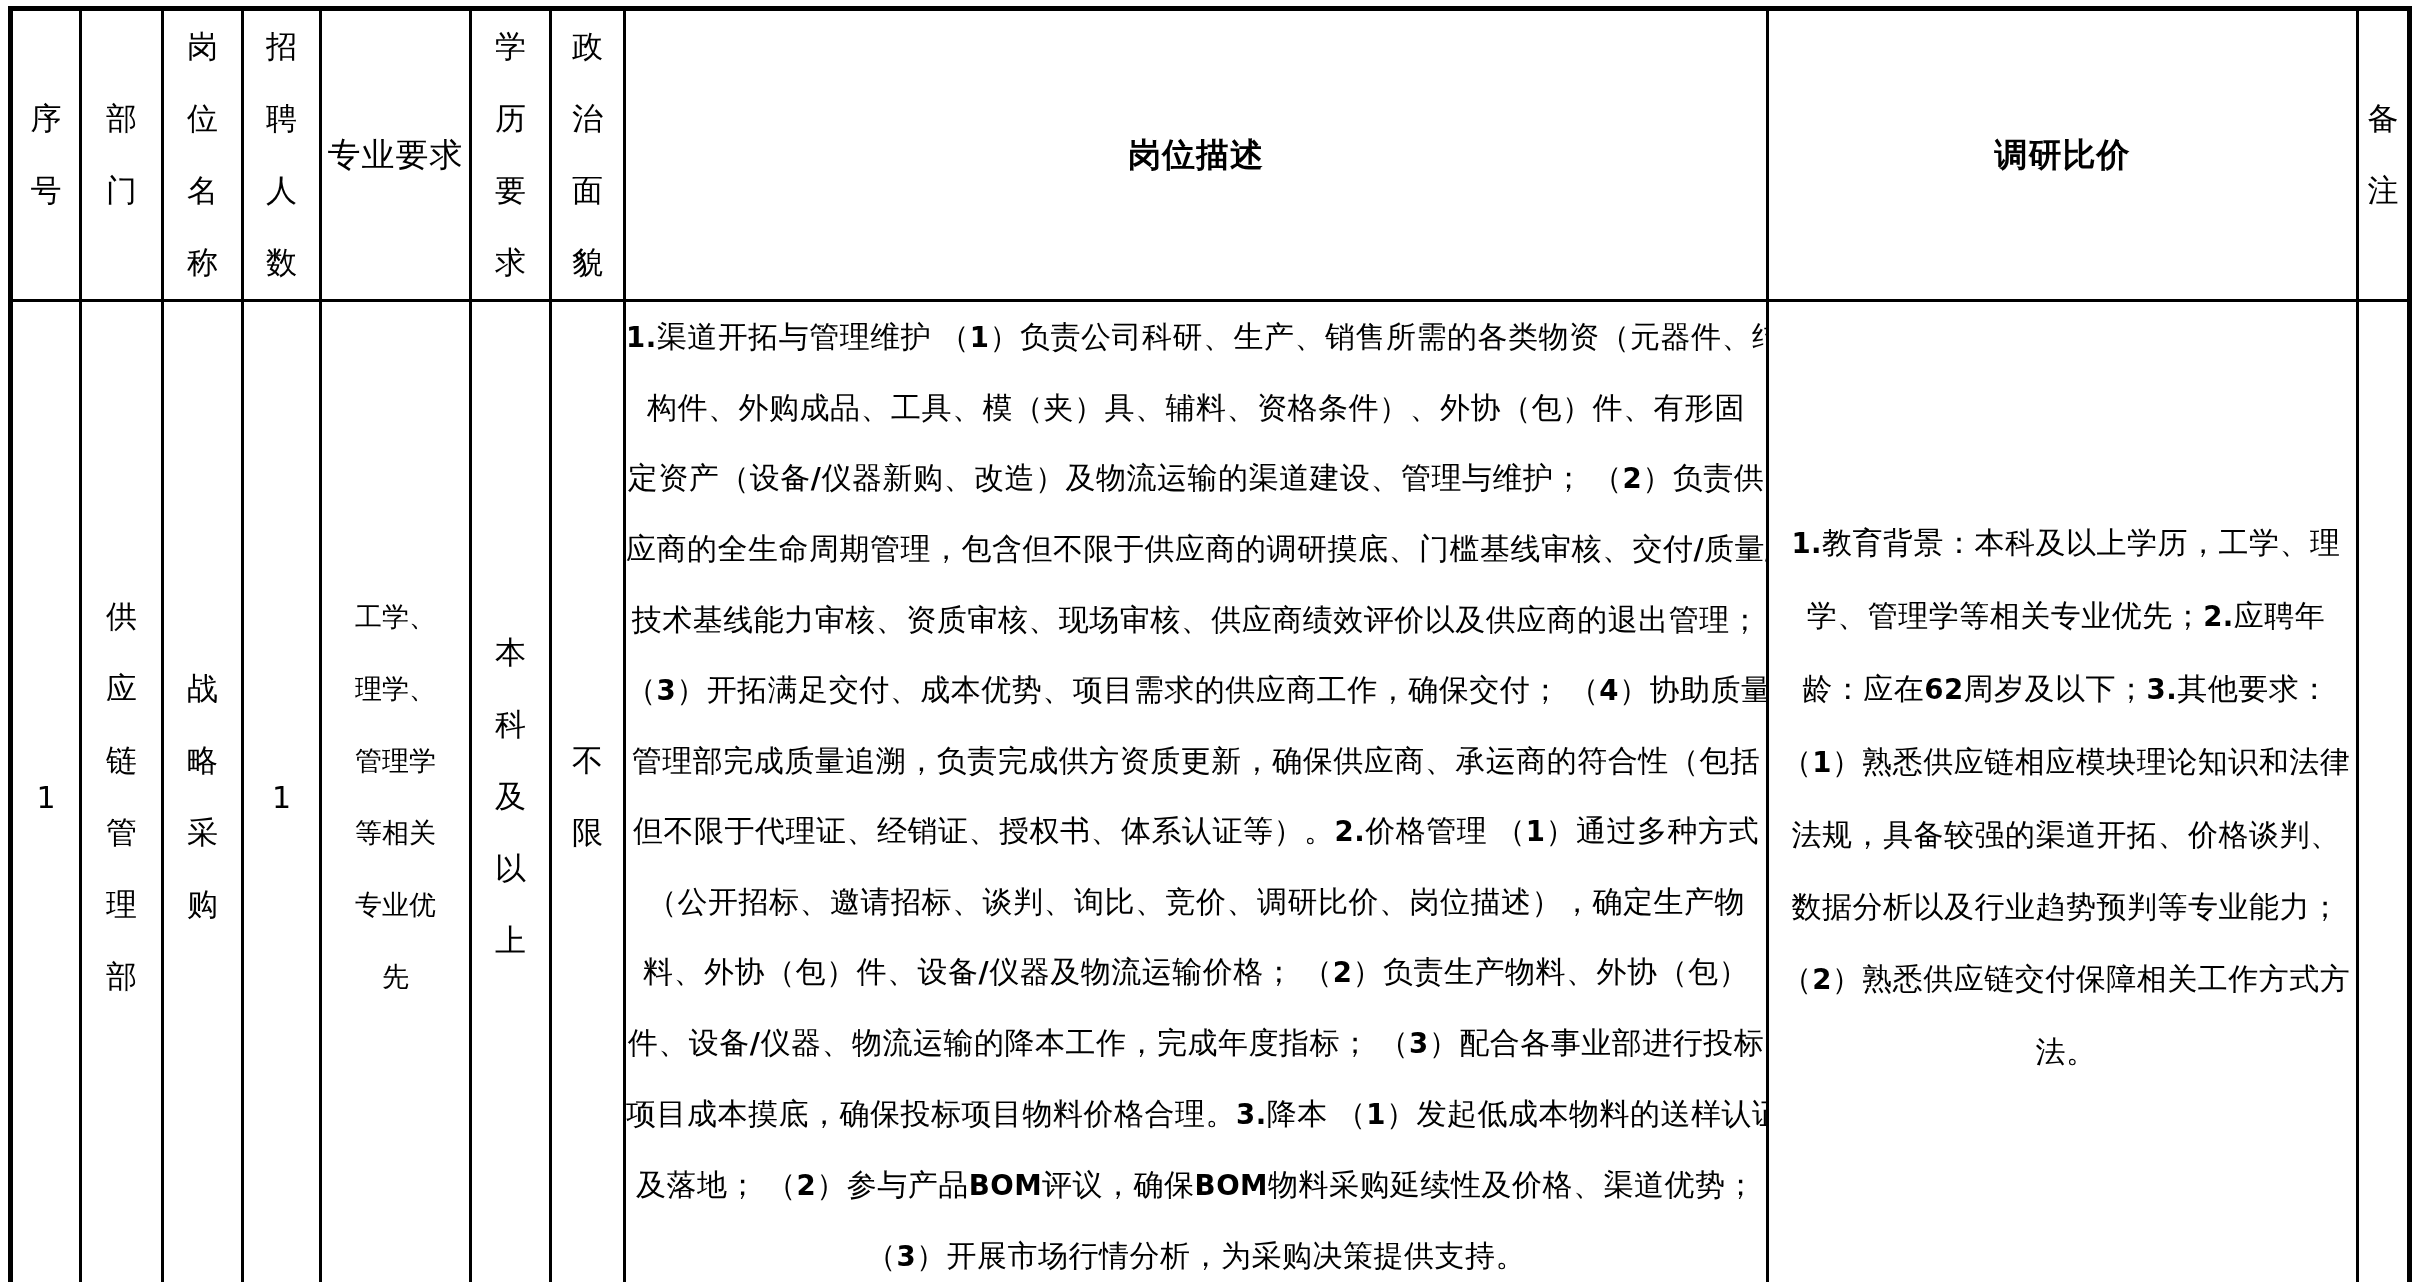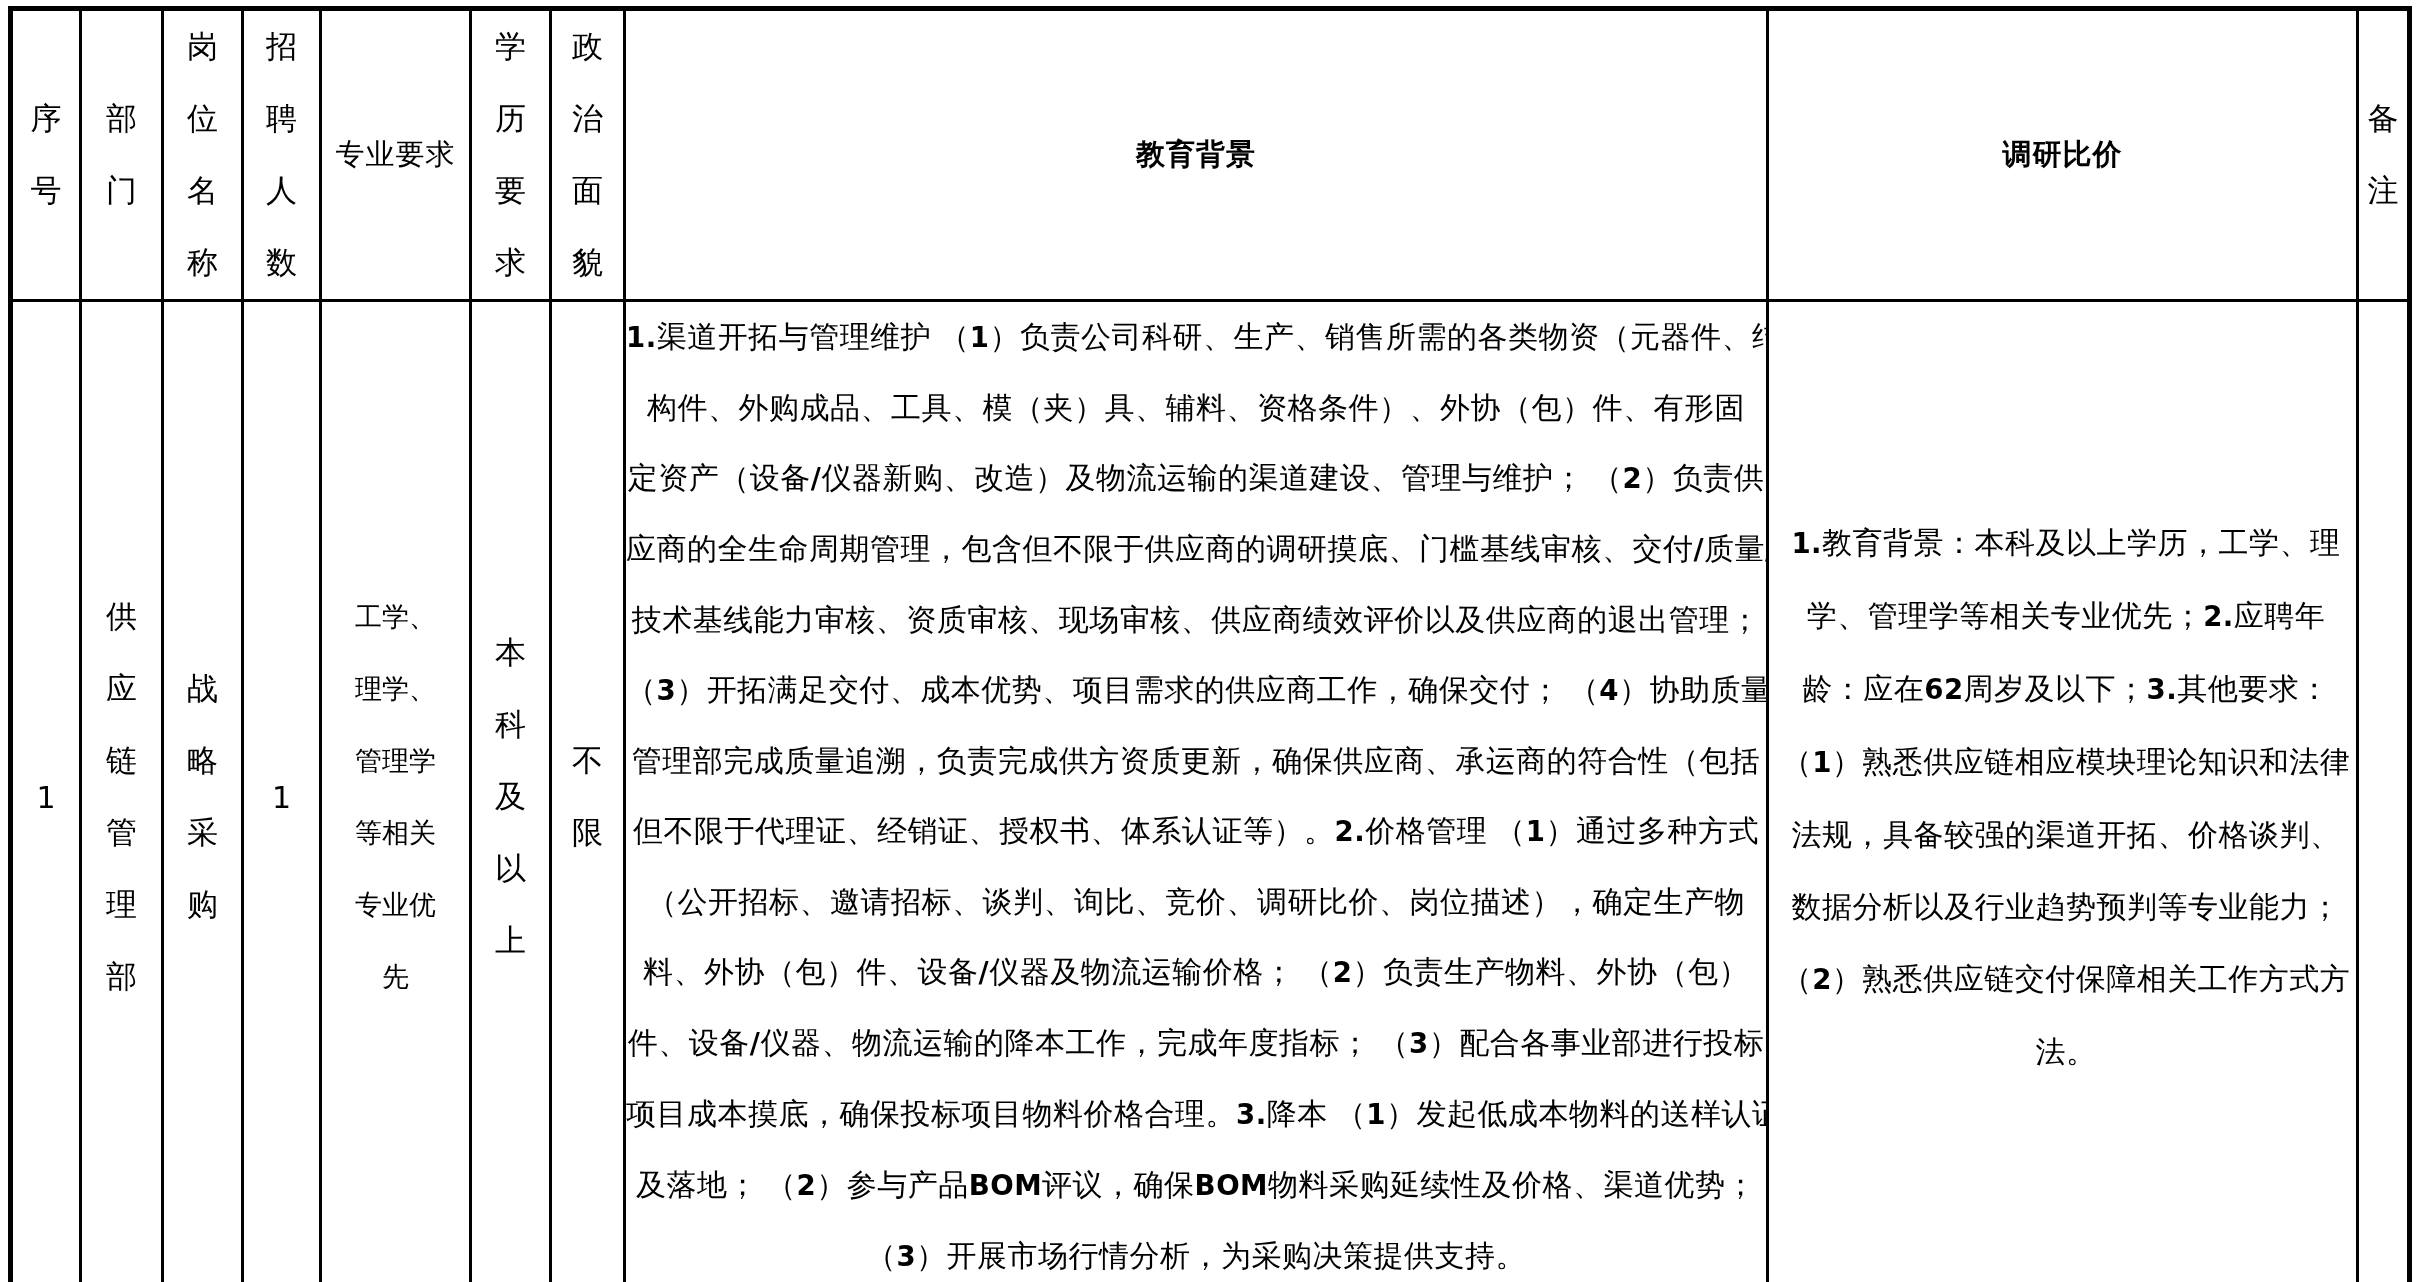--- a/index.html
+++ b/index.html
@@ -26,21 +26,21 @@
     text-align:center;
     font-weight:normal;
     overflow:hidden;
     padding:0;
   }
   tr.header-row { height:284px; }
   
   .vtext { display:flex; flex-direction:column; align-items:center; justify-content:center; height:100%; }
   .vtext .hchar { line-height:72px; font-size:31px; white-space:nowrap; }
   
-  .hhead { font-size:29px; letter-spacing:1px; }
+  .hhead { font-size:33px; letter-spacing:1px; }
   .hhead.bold { font-weight:bold; }
   
   .num { font-family:"DejaVu Sans","Liberation Sans",sans-serif; font-weight:bold; font-size:30px; }
   
   .vlines { display:flex; flex-direction:column; align-items:center; justify-content:center; height:100%; }
   .vlines .major-line { line-height:72px; font-size:27px; white-space:nowrap; }
   
   .desc-cell { vertical-align:top; text-align:left; padding:5px 12px 0 12px; }
   .desc-cell .desc-line { line-height:70px; font-size:30px; letter-spacing:0.5px; white-space:nowrap; }
   
@@ -110,21 +110,21 @@
       </th>
       <th>
         <div class="vtext">
               <div class="hchar">政</div>
               <div class="hchar">治</div>
               <div class="hchar">面</div>
               <div class="hchar">貌</div>
             </div>
       </th>
       <th>
-        <div class="hhead bold">教育背景</div>
+        <div class="hhead bold">岗位描述</div>
       </th>
       <th>
         <div class="hhead bold">调研比价</div>
       </th>
       <th>
         <div class="vtext">
               <div class="hchar">备</div>
               <div class="hchar">注</div>
             </div>
       </th>

